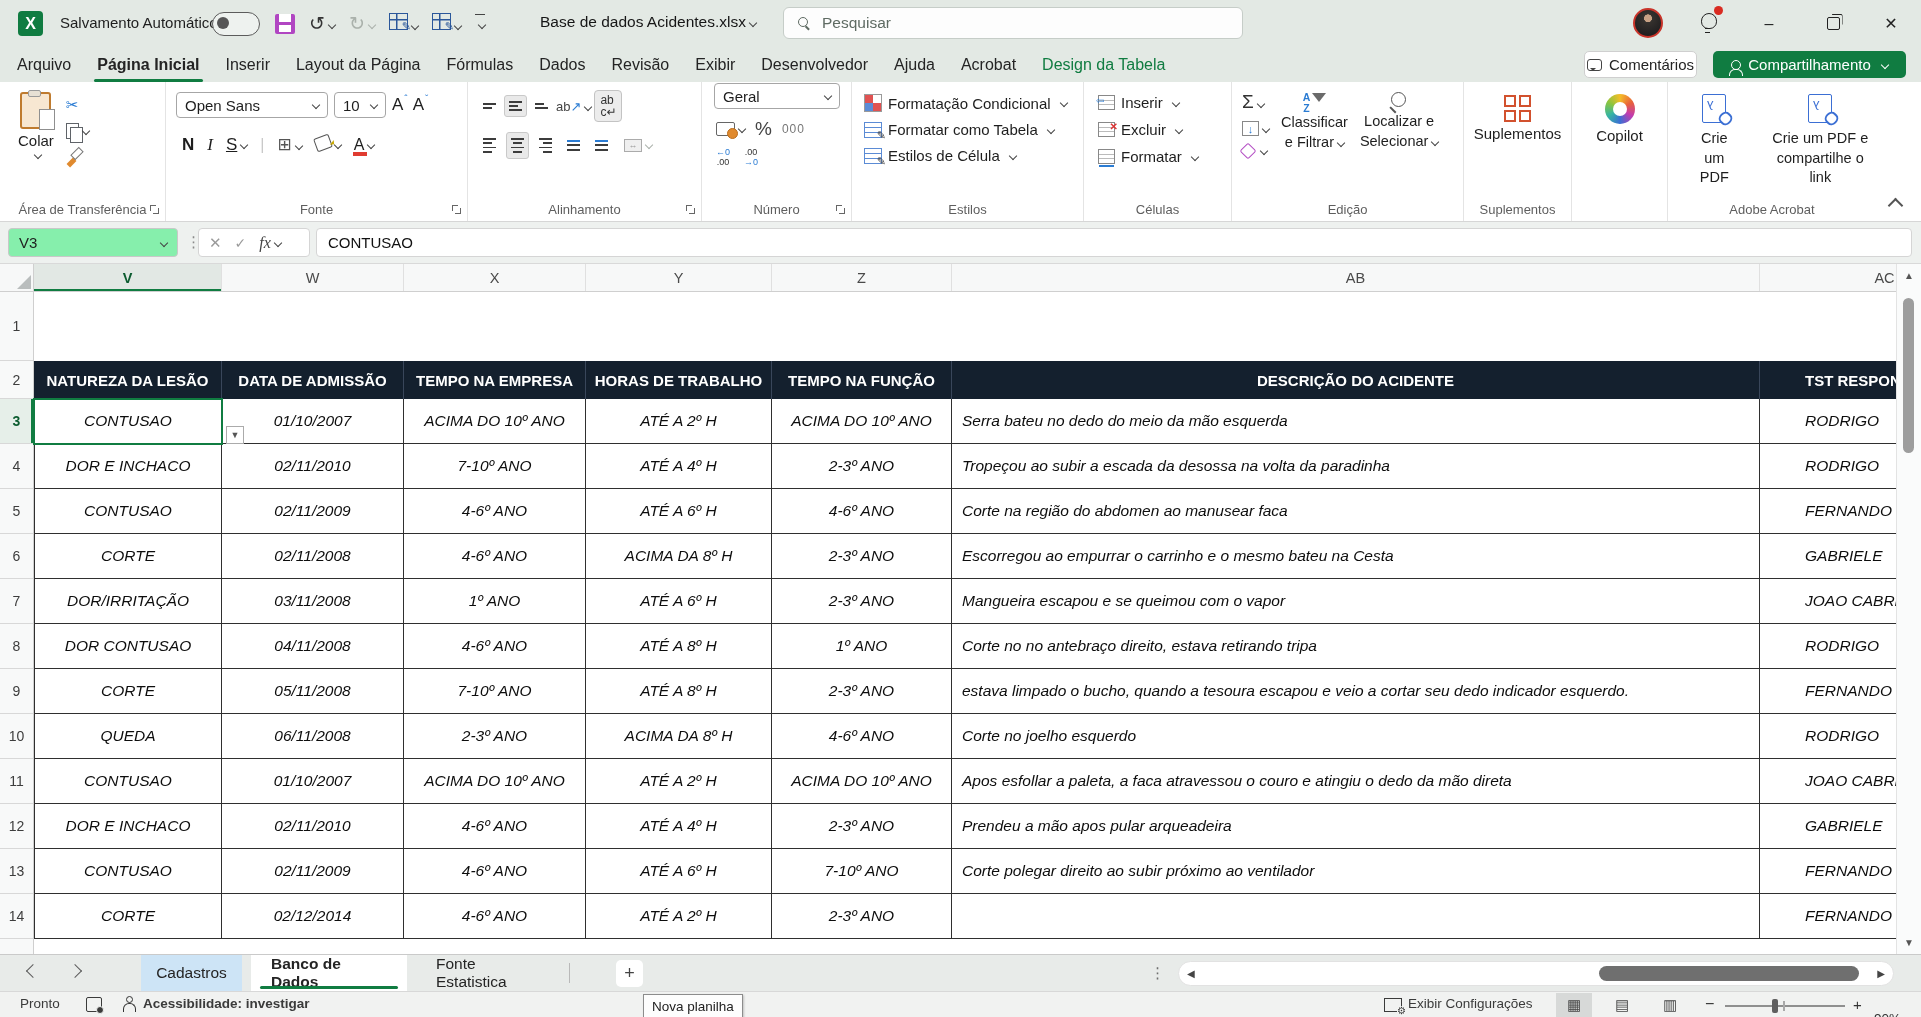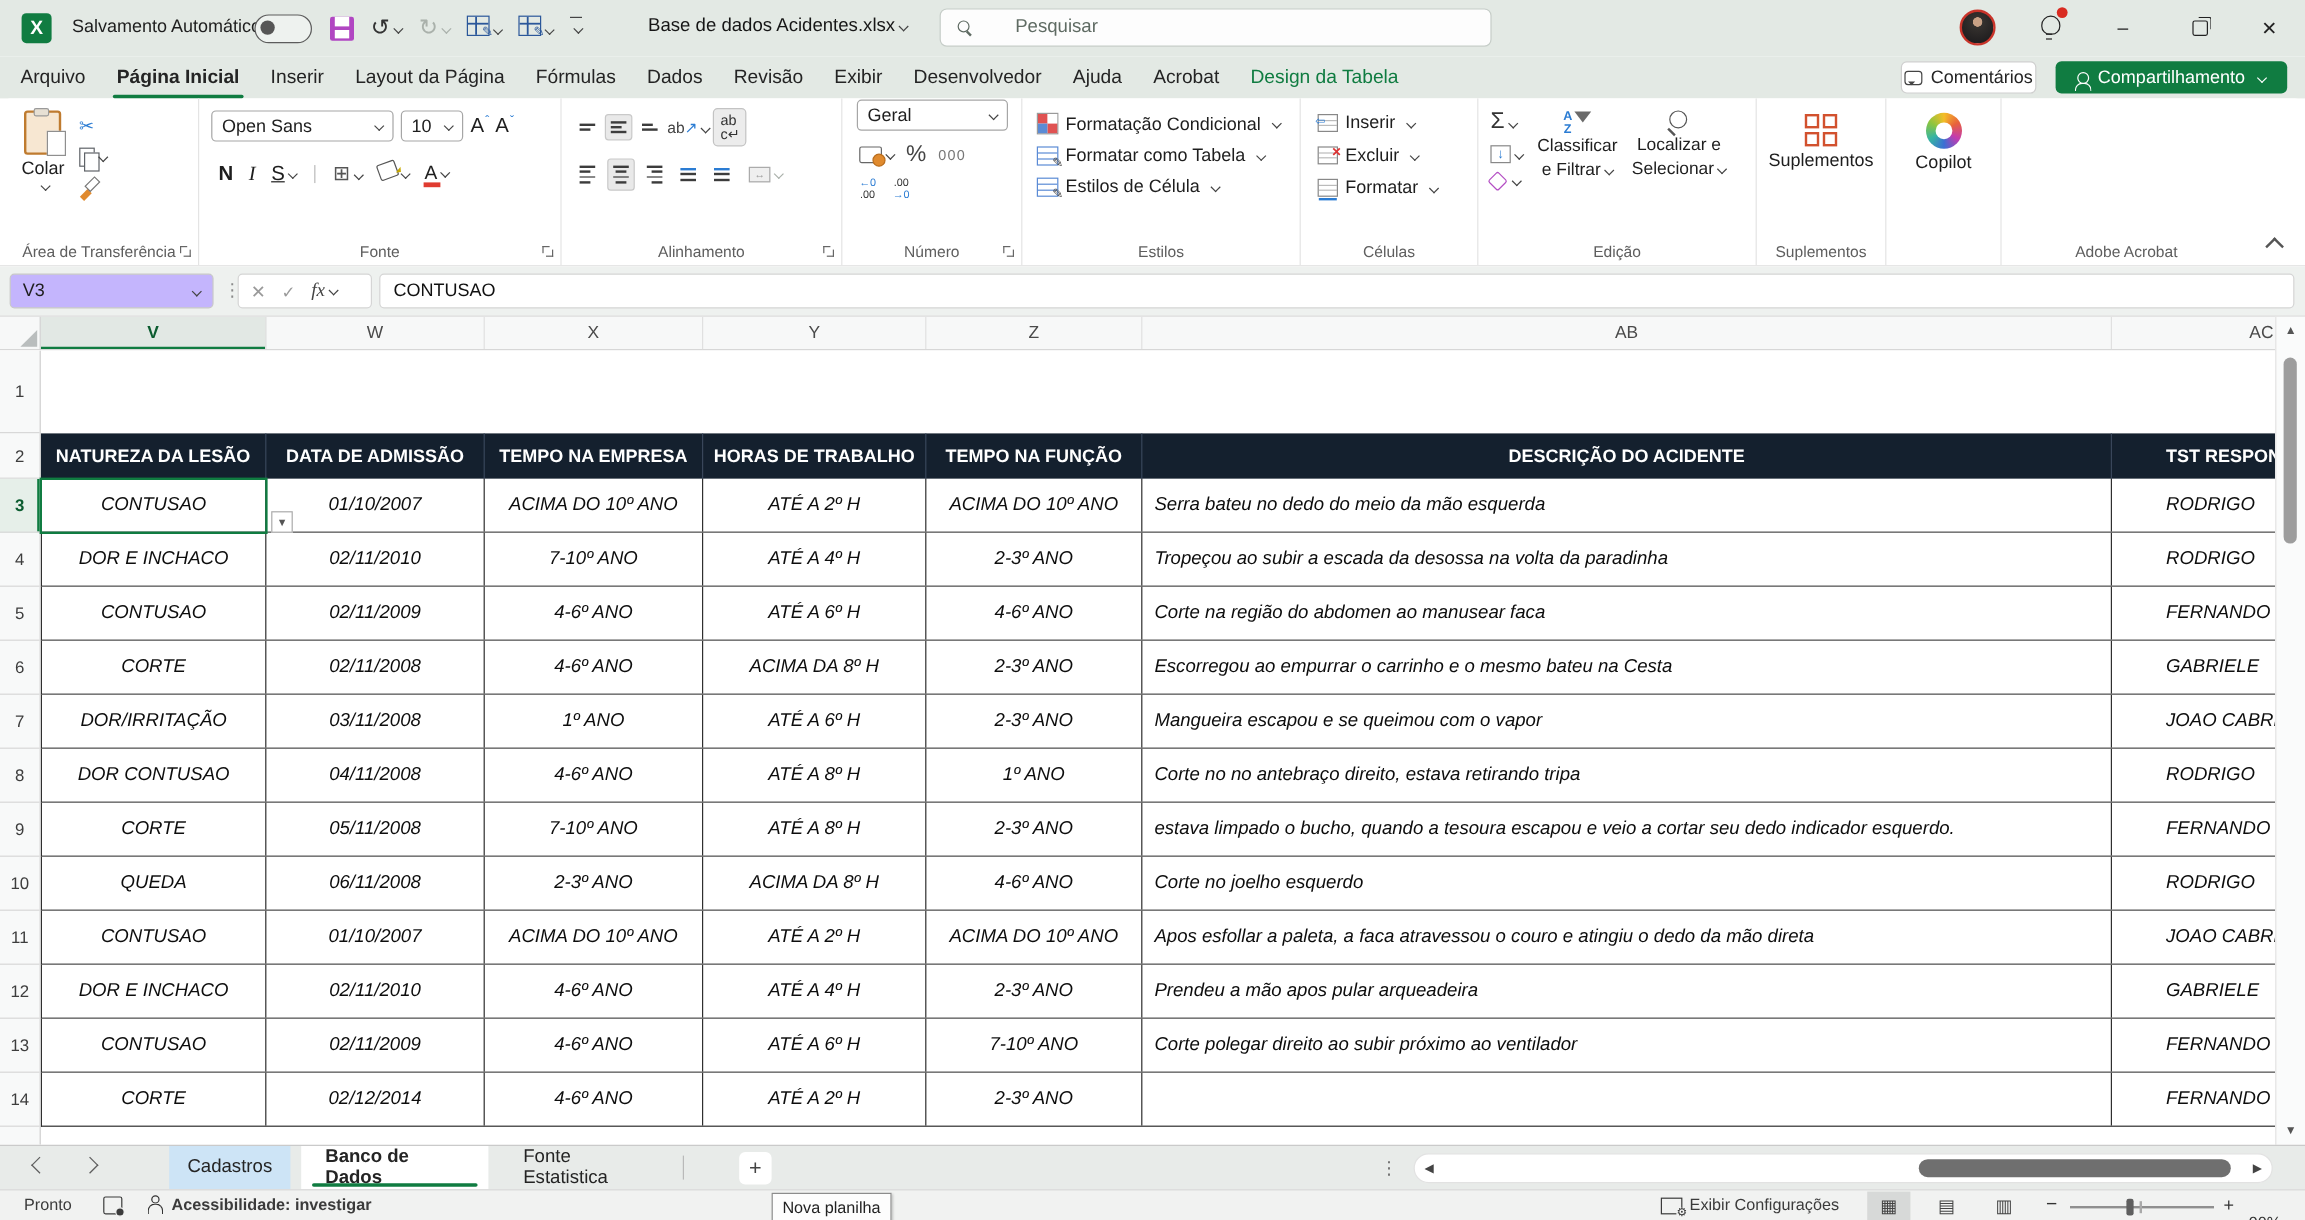--- a/index.html
+++ b/index.html
@@ -22,21 +22,21 @@
   .chv{display:inline-block;width:7px;height:7px;border-right:1.6px solid #444;border-bottom:1.6px solid #444;
        transform:rotate(45deg);margin-left:4px;vertical-align:middle;}
   .chv.dis{border-color:#aab1ab;}
   .chv.sm{width:5px;height:5px;}
   .grid-ico{position:relative;width:17px;height:15px;border:1.5px solid #2b579a;background:
      linear-gradient(#2b579a,#2b579a) 0 5px/100% 1.5px no-repeat,
      linear-gradient(#2b579a,#2b579a) 6px 0/1.5px 100% no-repeat;}
   .grid-ico .pen{position:absolute;right:-4px;bottom:-4px;font-size:11px;color:#2b579a;}
   .doc-title{position:absolute;left:540px;top:13px;font-size:15.5px;color:#161616;white-space:nowrap;}
   .searchbox{position:absolute;left:783px;top:7px;width:460px;height:32px;background:#fdfdfd;border:1px solid #c6cdc8;
-             border-radius:6px;display:flex;align-items:center;padding-left:14px;box-sizing:border-box;gap:24px;}
+             border-radius:6px;display:flex;align-items:center;padding-left:14px;box-sizing:border-box;}
   .mag{position:relative;width:12px;height:12px;margin-right:10px;}
   .mag::before{content:'';position:absolute;left:0;top:0;width:8px;height:8px;border:1.6px solid #5f6b63;border-radius:50%;}
   .mag::after{content:'';position:absolute;right:0px;bottom:0px;width:5px;height:1.6px;background:#5f6b63;transform:rotate(45deg);}
   .searchbox input{border:none;outline:none;background:transparent;font-size:15.5px;color:#333;width:380px;
                    font-family:"Liberation Sans",sans-serif;}
   .searchbox input::placeholder{color:#5f6b63;}
   .avatar{position:absolute;left:1633px;top:8px;width:30px;height:30px;border-radius:50%;border:2px solid #c9342a;
           background:radial-gradient(circle at 50% 32%,#c8a185 17%,#35312e 19%,#211f20 75%);box-sizing:border-box;}
   .bulb{position:absolute;left:1701px;top:13px;width:14px;height:14px;border:1.7px solid #222;border-radius:50% 50% 45% 45%;}
   .bulb::after{content:'';position:absolute;left:3px;bottom:-5px;width:5px;height:3px;border-top:1.6px solid #222;border-bottom:1.6px solid #222;}
@@ -123,21 +123,21 @@
   .addins-ico{display:grid;grid-template-columns:12px 12px;grid-template-rows:12px 12px;gap:3px;}
   .addins-ico span{border:2.3px solid #d2512e;box-sizing:border-box;}
   .copilot-ico{width:30px;height:30px;border-radius:50%;background:conic-gradient(#f4bd27,#e8613b,#c33bb0,#3b6fd4,#36b5a2,#8bc53f,#f4bd27);position:relative;}
   .copilot-ico::after{content:'';position:absolute;left:8px;top:8px;width:14px;height:14px;border-radius:50%;background:#fff;}
   .pdf-ico{position:relative;width:22px;height:27px;border:1.7px solid #3b6fd4;border-radius:2px;}
   .pdf-ico::before{content:'λ';position:absolute;left:4px;top:1px;font-size:13px;color:#3b6fd4;transform:rotate(180deg);}
   .pdf-ico::after{content:'';position:absolute;right:-7px;bottom:-3px;width:9px;height:9px;border:2px solid #3b6fd4;border-radius:50% / 40%;transform:rotate(-45deg);background:#fff;}
   .collapse-chv{position:absolute;right:20px;bottom:10px;width:9px;height:9px;border-left:2px solid #555;border-top:2px solid #555;transform:rotate(45deg);}
   
   .fbar{position:absolute;left:0;top:222px;width:1921px;height:42px;background:#eef1ef;border-bottom:1px solid #d9d9d9;box-sizing:border-box;}
-  .namebox{position:absolute;left:8px;top:6px;width:170px;height:29px;background:#c4b5fd;border:1px solid #c8c8c8;border-radius:4px;
+  .namebox{position:absolute;left:8px;top:6px;width:170px;height:29px;background:#86efac;border:1px solid #c8c8c8;border-radius:4px;
            display:flex;align-items:center;justify-content:space-between;padding:0 10px;font-size:15px;box-sizing:border-box;}
   .fdots{position:absolute;left:186px;top:11px;color:#8a8a8a;font-size:15px;}
   .fxbox{position:absolute;left:198px;top:6px;width:112px;height:29px;background:#fff;border:1px solid #d5d5d5;border-radius:4px;
          display:flex;align-items:center;gap:13px;padding:0 10px;box-sizing:border-box;}
   .fx-x{color:#9a9a9a;font-size:15px;} .fx-chk{color:#9a9a9a;font-size:14px;}
   .fx-fx{font-family:"Liberation Serif",serif;font-style:italic;font-size:16px;color:#444;}
   .ffield{position:absolute;left:316px;top:6px;width:1596px;height:29px;background:#fff;border:1px solid #d5d5d5;border-radius:4px;
           display:flex;align-items:center;padding:0 11px;font-size:15px;color:#111;box-sizing:border-box;}
   
   .colhead{position:absolute;left:0;top:264px;width:1921px;height:28px;background:#f7f8f8;border-bottom:1px solid #cfcfcf;display:flex;box-sizing:border-box;}
@@ -516,20 +516,32 @@
     </div>
 
     <div class="rgroup" style="width:96px;">
       <div class="rbtn-big" style="padding-top:12px;">
         <span class="copilot-ico"></span>
         <span>Copilot</span>
       </div>
     </div>
 
     <div class="rgroup" style="width:208px;border-right:none;">
+      <div style="display:flex;gap:24px;padding:12px 0 0 20px;">
+        <div class="bigbtn">
+          <span class="pdf-ico"></span>
+          <span style="margin-top:6px;">Crie</span>
+          <span>um PDF</span>
+        </div>
+        <div class="bigbtn">
+          <span class="pdf-ico"></span>
+          <span style="margin-top:6px;">Crie um PDF e</span>
+          <span>compartilhe o link</span>
+        </div>
+      </div>
       <div class="glabel">Adobe Acrobat</div>
     </div>
 
     <div class="collapse-chv"></div>
   </div>
 
   <div class="fbar">
     <div class="namebox">
         <span>V3</span>
         <span class="chv sm"></span>

